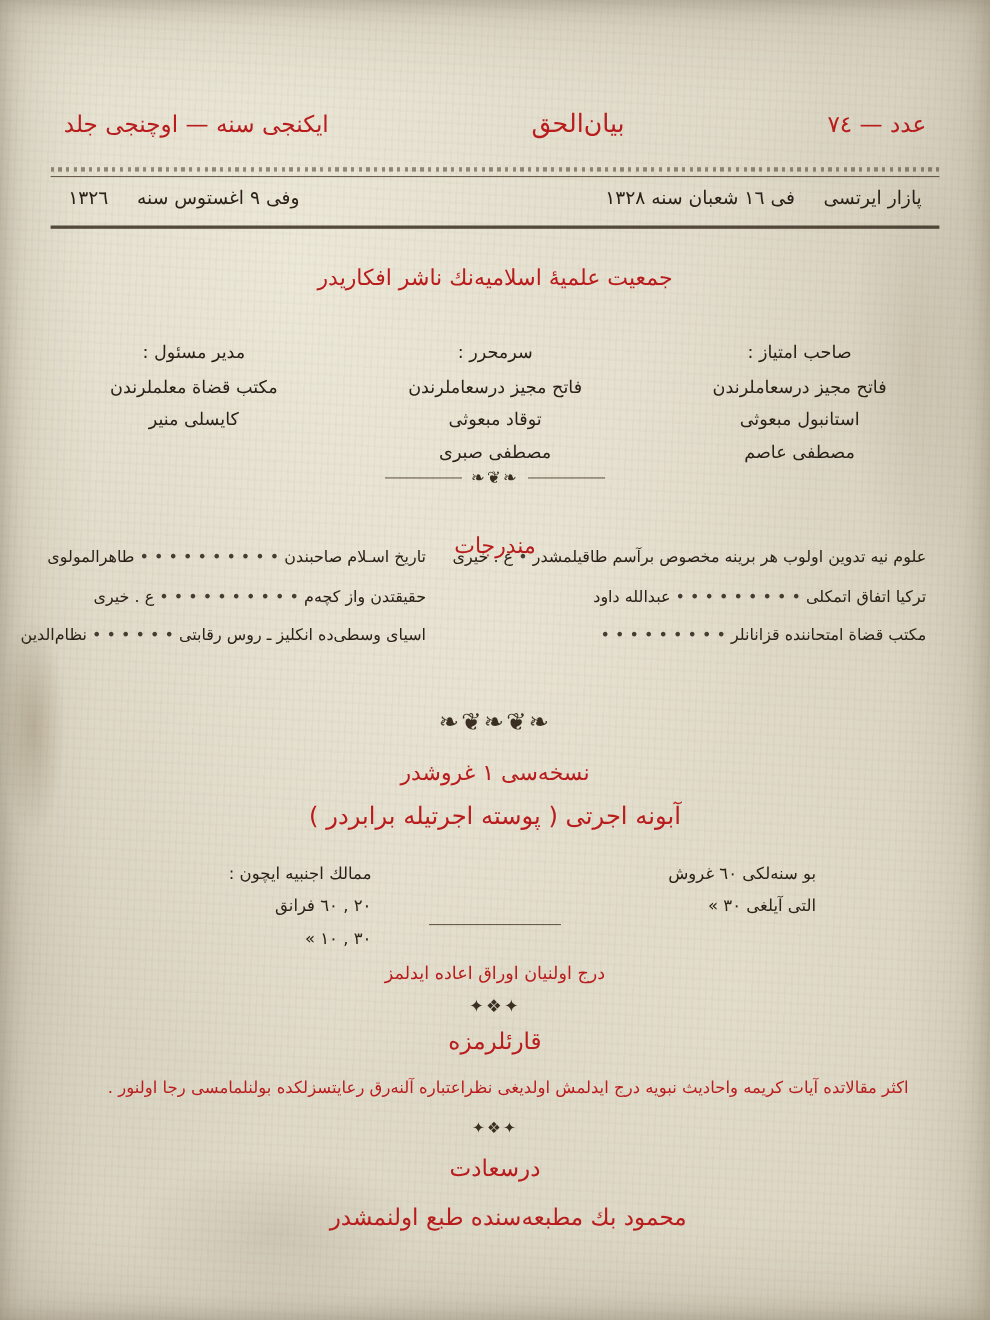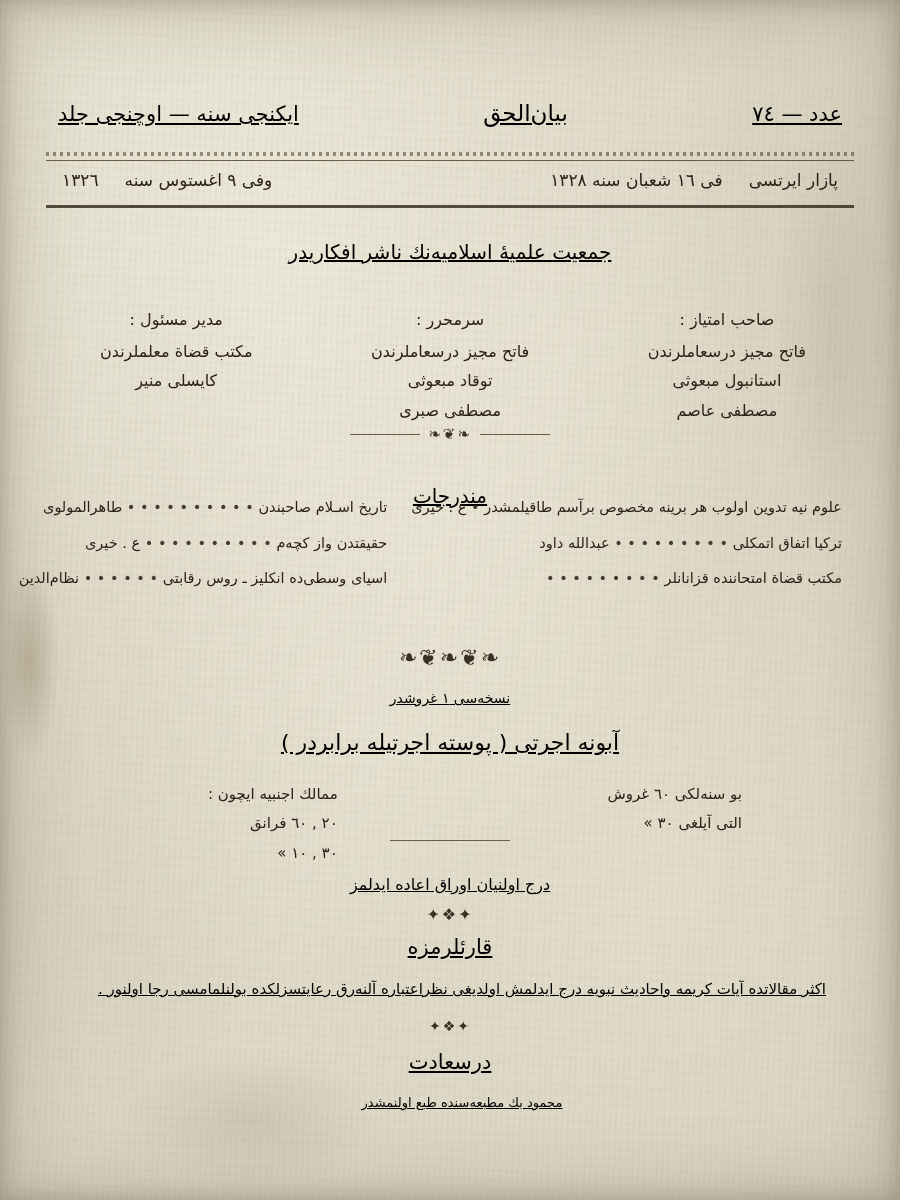--- a/index.html
+++ b/index.html
@@ -48,21 +48,21 @@
   .stain-b { right: 10px; top: 120px; width: 120px; height: 420px; background: radial-gradient(ellipse at center, rgba(120,100,70,0.12), rgba(120,100,70,0) 70%); }
   .stain-c { left: 120px; top: 1050px; width: 260px; height: 140px; background: radial-gradient(ellipse at center, rgba(110,95,65,0.14), rgba(110,95,65,0) 70%); }
 
   .page {
     position: absolute;
     inset: 0;
     padding: 0 58px;
     box-sizing: border-box;
   }
 
-  .ink { color: #000000; text-decoration: underline; }
+  .ink { color: #b91c1c; }
 
   
   .masthead {
     position: absolute;
     top: 100px;
     left: 58px;
     right: 58px;
     display: flex;
     align-items: baseline;
     justify-content: space-between;
@@ -167,21 +167,21 @@
     gap: 24px;
     font-size: 14.5px;
     line-height: 2.45;
   }
   .contents .col { flex: 1; }
   .contents .row { white-space: nowrap; }
   .contents .dots { letter-spacing: 2px; opacity: .85; }
 
   .centerblock { position: absolute; left: 0; right: 0; text-align: center; }
 
-  .price { font-size: 14px; }
+  .price { font-size: 20px; }
   .sub-note { font-size: 22px; }
 
   .rates {
     position: absolute;
     top: 780px;
     left: 58px;
     right: 58px;
     display: flex;
     justify-content: space-between;
     font-size: 15px;
@@ -326,17 +326,17 @@
   <div class="centerblock note ink" style="top:875px">درج اولنيان اوراق اعاده ايدلمز</div>
 
   <div class="centerblock ornament" style="top:905px; font-size:16px;">✦❖✦</div>
 
   <div class="centerblock heading-lg ink" style="top:935px">قارئلرمزه</div>
   <div class="centerblock body-line ink" style="top:980px; padding:0 58px;">اكثر مقالاتده آيات كريمه واحاديث نبويه درج ايدلمش اولديغى نظراعتباره آلنه‌رق رعايتسزلكده بولنلمامسى رجا اولنور .</div>
 
   <div class="centerblock ornament" style="top:1018px; font-size:14px;">✦❖✦</div>
 
   <div class="centerblock heading-lg ink" style="top:1050px">درسعادت</div>
-  <div class="centerblock body-line ink" style="top:1095px; font-size:13px;">محمود بك مطبعه‌سنده طبع اولنمشدر</div>
+  <div class="centerblock body-line ink" style="top:1095px; font-size:21px;">محمود بك مطبعه‌سنده طبع اولنمشدر</div>
 
 </div>
 
 <div class="edge-shadow"></div>
 
 </body></html>

